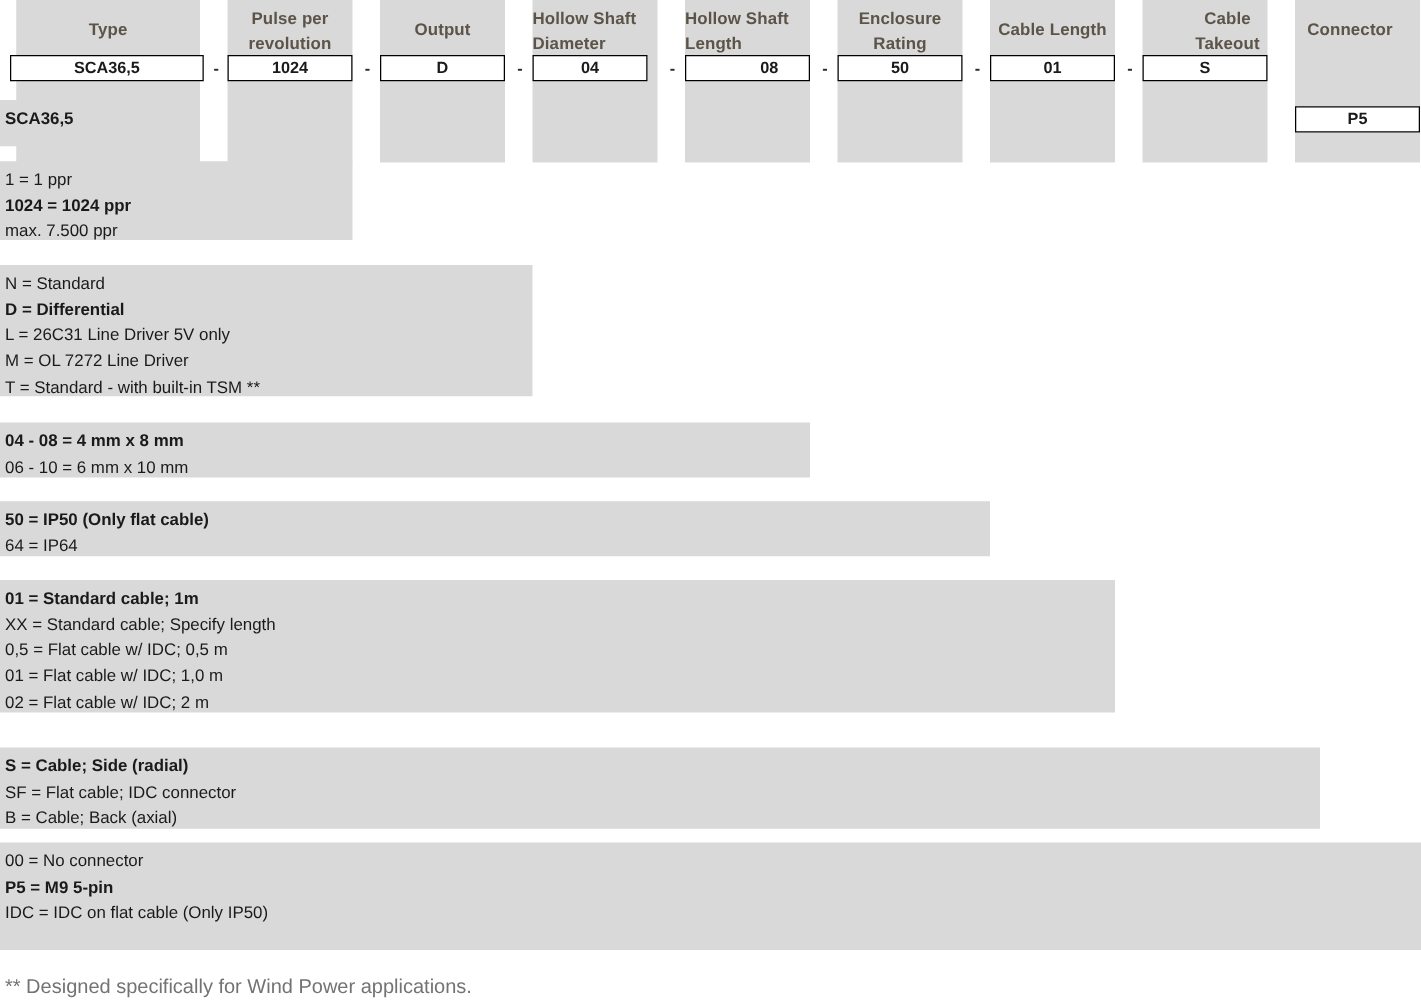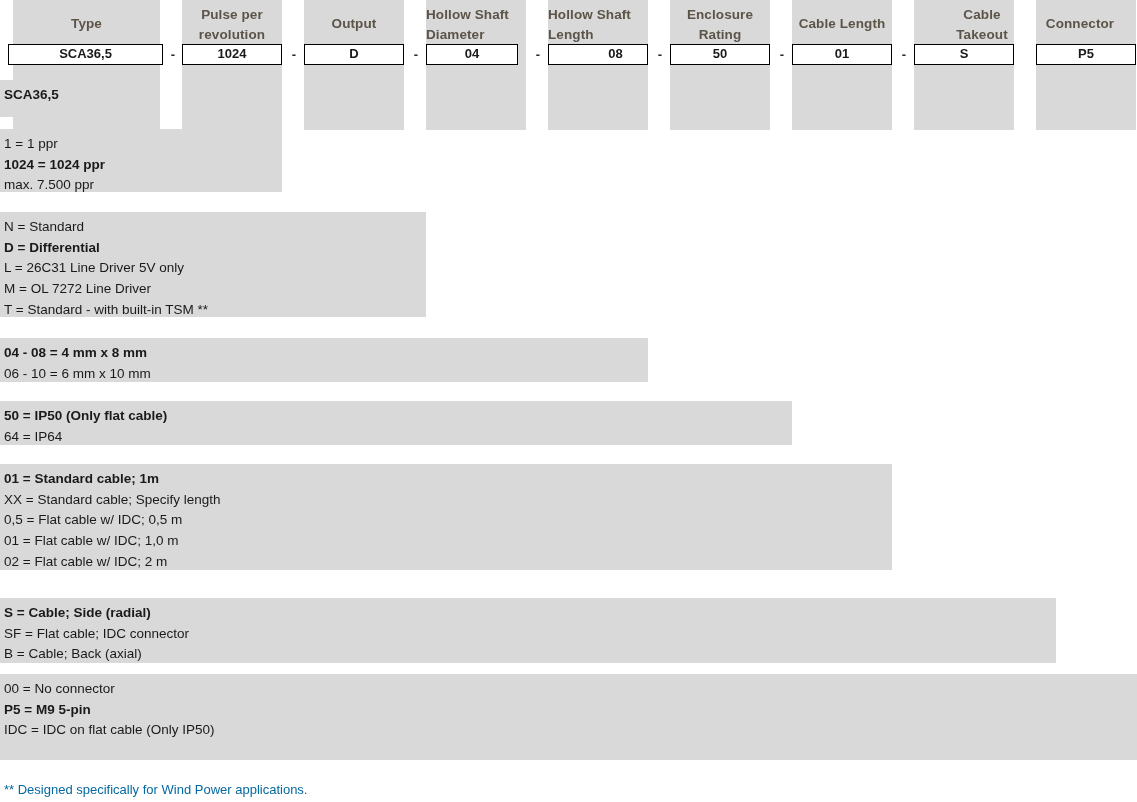--- a/index.html
+++ b/index.html
@@ -82,23 +82,23 @@
     line-height: 20.7px;
     color: #1a1a1a;
     white-space: nowrap;
   }
   .desc-line.bold { font-weight: bold; }
 
   #footnote {
     position: absolute;
     left: 4px;
     top: 781px;
-    font-size: 13px;
+    font-size: 16px;
     line-height: 18px;
-    color: #0369a1;
+    color: #737373;
     white-space: nowrap;
   }
 </style>
 </head>
 <body>
 
 <div id="code-builder">
     <div class="col-block" style="left: 13px; width: 147px; height: 130px;"></div>
     <div class="col-header center" style="left: 13px; width: 147px; top: 14px; white-space: pre-line;">Type</div>
     <div class="code-input" style="left: 8px; width: 155px;">SCA36,5</div>
@@ -130,21 +130,21 @@
     <div class="col-block" style="left: 792px; width: 100px; height: 130px;"></div>
     <div class="col-header center" style="left: 792px; width: 100px; top: 14px; white-space: pre-line;">Cable Length</div>
     <div class="code-input" style="left: 792px; width: 100px;">01</div>
     <div class="dash" style="left: 898px;">-</div>
     <div class="col-block" style="left: 914px; width: 100px; height: 130px;"></div>
     <div class="col-header center" style="left: 914px; width: 100px; top: 5px; white-space: pre-line; margin-left: 18px;">Cable
 Takeout</div>
     <div class="code-input" style="left: 914px; width: 100px;">S</div>
     <div class="col-block" style="left: 1036px; width: 100px; height: 130px;"></div>
     <div class="col-header center" style="left: 1036px; width: 88px; top: 14px; white-space: pre-line;">Connector</div>
-    <div class="code-input" style="left: 1036px; width: 100px;">P5</div>
+    <div class="code-input" style="left: 1036px; width: 100px; margin-top: 41px;">P5</div>
   </div>
 
 <div id="desc-area">
     <div class="desc-block" style="top: 80px; width: 160px; height: 37px;">
       <div class="desc-line bold">SCA36,5</div>
     </div>
     <div class="desc-block" style="top: 129px; width: 282px; height: 63px;">
       <div class="desc-line">1 = 1 ppr</div>
       <div class="desc-line bold">1024 = 1024 ppr</div>
       <div class="desc-line">max. 7.500 ppr</div>

